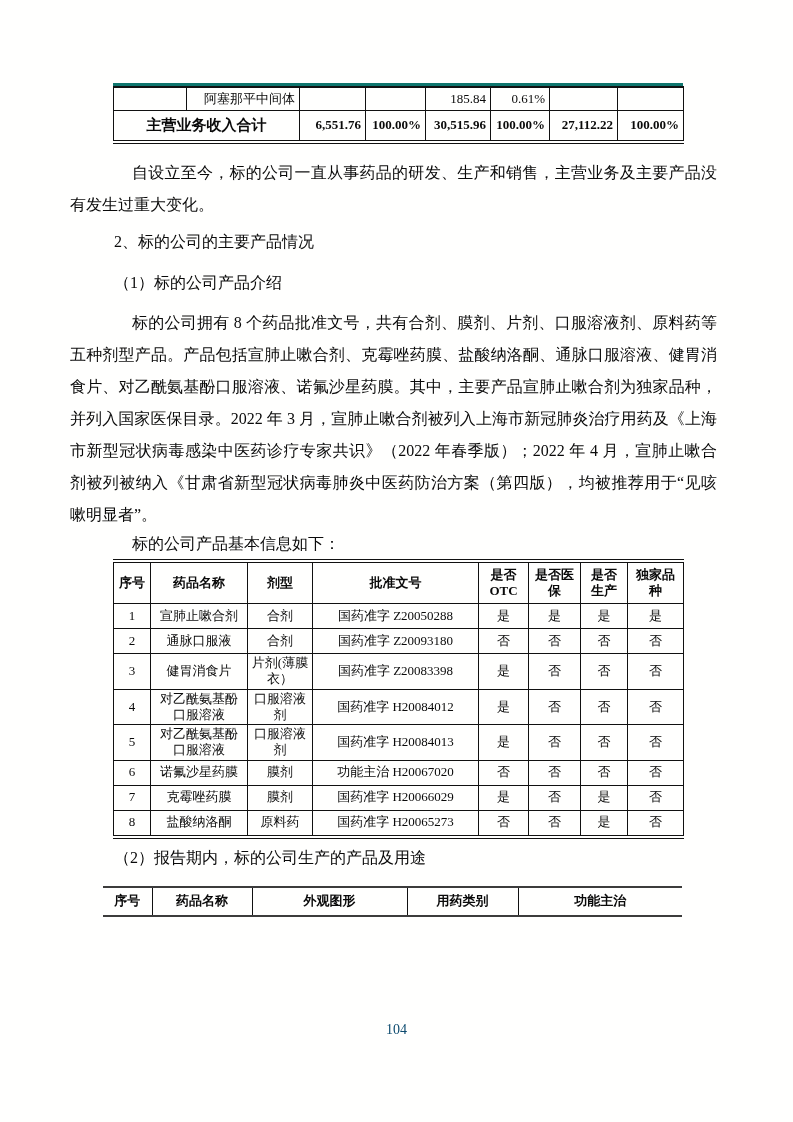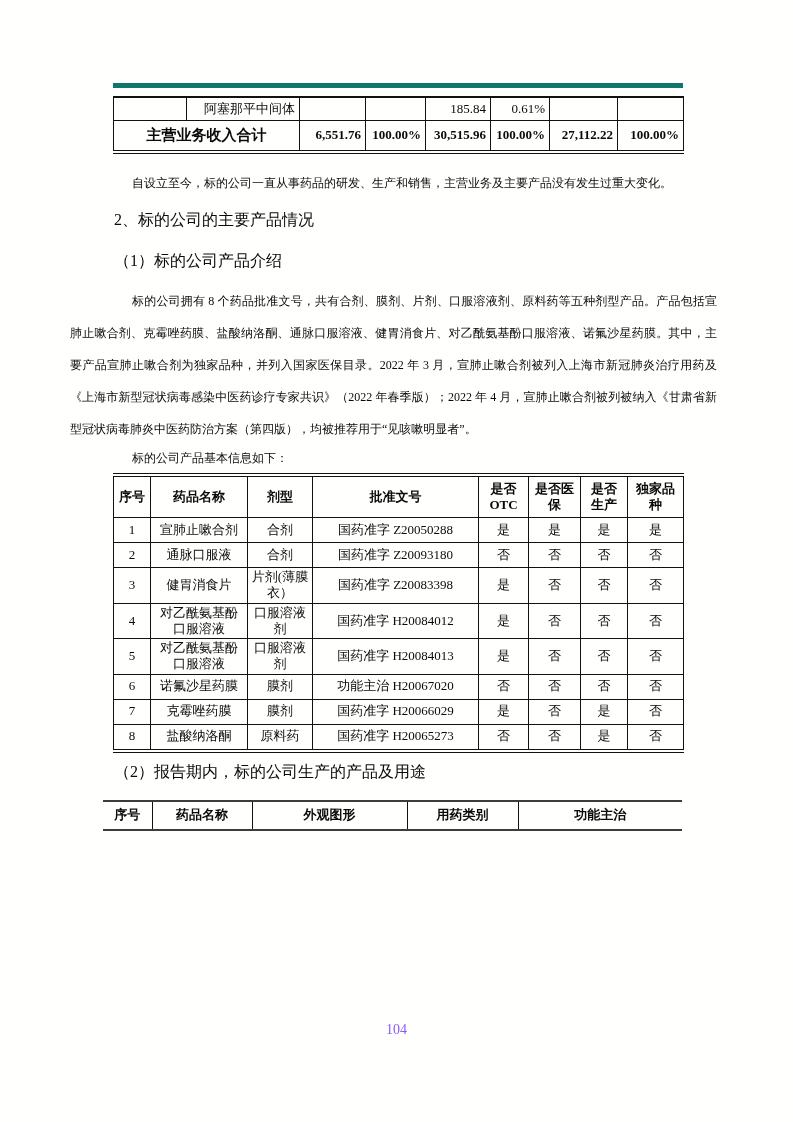--- a/index.html
+++ b/index.html
@@ -11,22 +11,22 @@
     box-sizing:border-box;
     padding:83px 76px 0 70px;
     font-family:"Liberation Serif","DejaVu Serif",serif;
     color:#0a0a0a;
     overflow:hidden;
   }
 
   
   .t1-wrap{
     margin-left:43px;width:570px;
-    border-top:5px solid #0f766e;
-    padding-top:8px;
+    border-top:3px solid #0f766e;
+    padding-top:0;
   }
   table.t1{
     width:570px;border-collapse:collapse;table-layout:fixed;
     border-top:2px solid #111;
     border-bottom:4px double #111;
     font-size:13px;
   }
   table.t1 td{
     border:1px solid #111;
     padding:1px 4px;
@@ -34,21 +34,21 @@
     line-height:1.25;
     overflow:hidden;white-space:nowrap;
   }
   table.t1 tr.total td{height:27px;font-weight:bold;}
   table.t1 td.lbl{text-align:center;font-size:15px;margin-top:16px;}
   table.t1 td.r{text-align:right;margin-top:8px;}
   table.t1 td.c2{text-align:right;}
 
   
   .para{
-    margin:0;line-height:32px;font-size:12px;
+    margin:0;line-height:32px;font-size:16px;
     text-align:justify;text-indent:62px;
   }
   .p1{margin-top:13px;}
   .hd{margin:0;line-height:32px;font-size:16px;padding-left:44px;font-weight:normal;}
   .h2{margin-top:5px;}
   .h21{margin-top:9px;}
   .p2{margin-top:8px;}
   .p3{line-height:26px;}
   .h22{margin-top:4px;line-height:30px;}
 
@@ -80,21 +80,21 @@
   table.t3 th{
     border-left:1.5px solid #111;
     font-weight:bold;text-align:center;
     height:25px;line-height:1.2;padding:1px 2px;
   }
   table.t3 th:first-child{border-left:none;}
 
   
   .footer{
     position:absolute;left:0;right:0;top:1022px;
-    text-align:center;font-size:14px;color:#8b5cf6;
+    text-align:center;font-size:14px;color:#0c4a6e;
   }
 </style>
 </head>
 <body>
 
 <div class="page">
 
   <div class="t1-wrap">
     <table class="t1">
       <colgroup>

